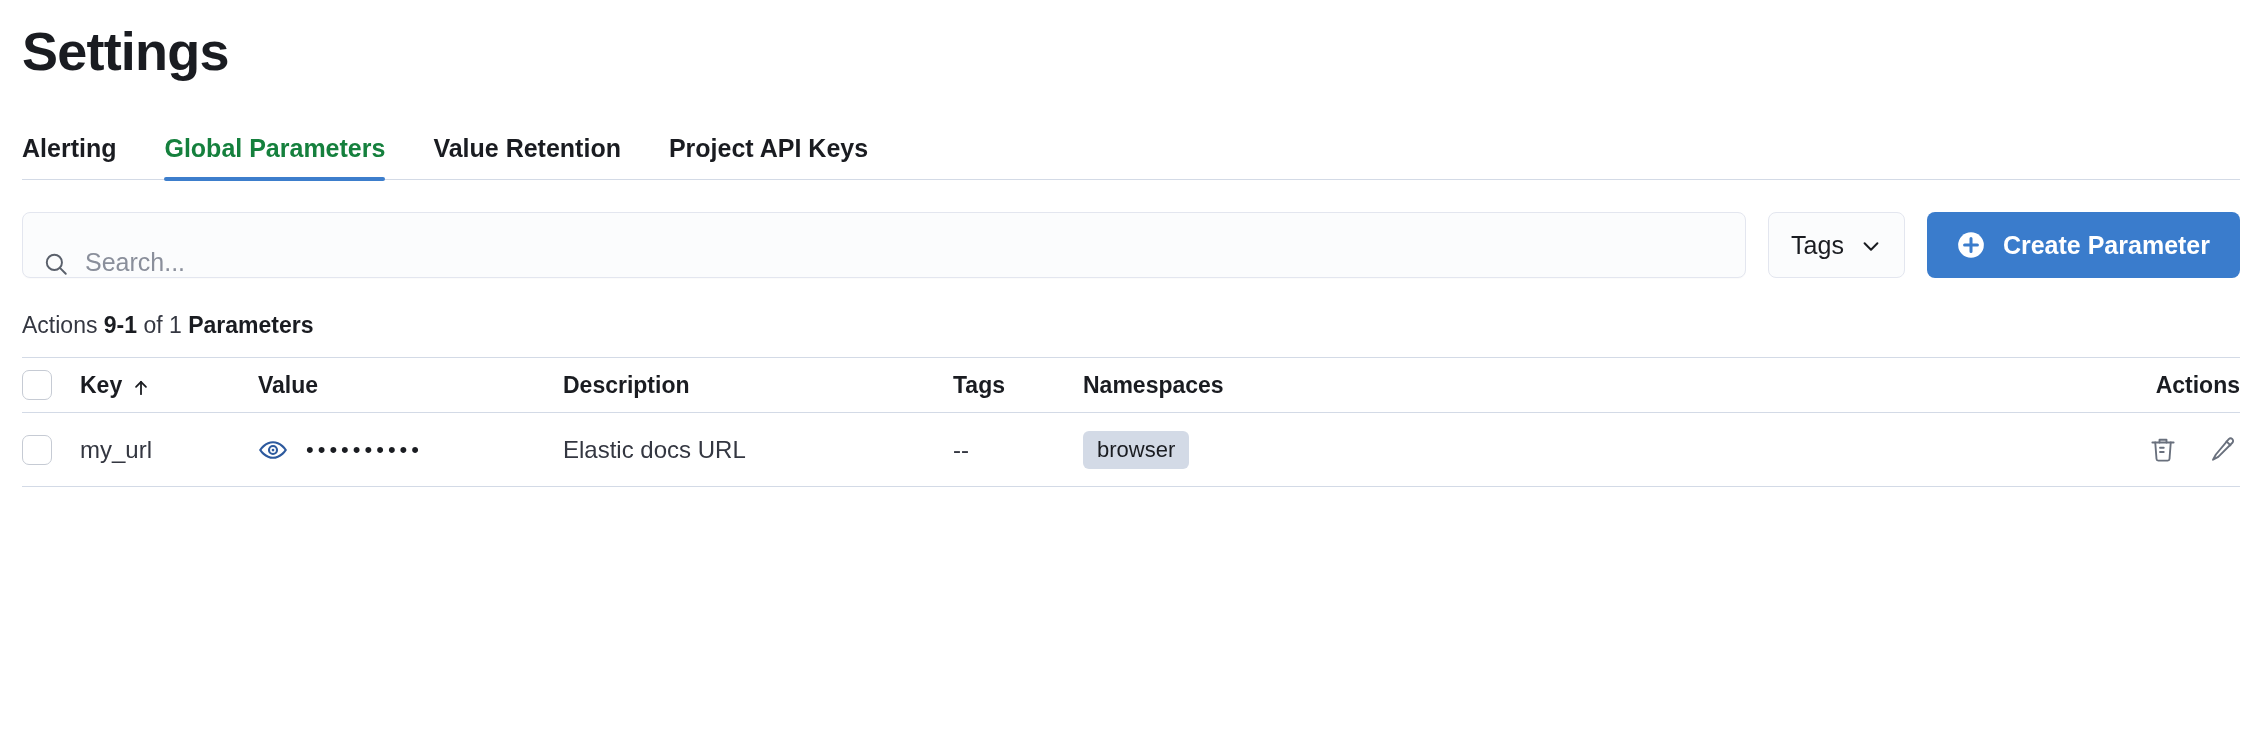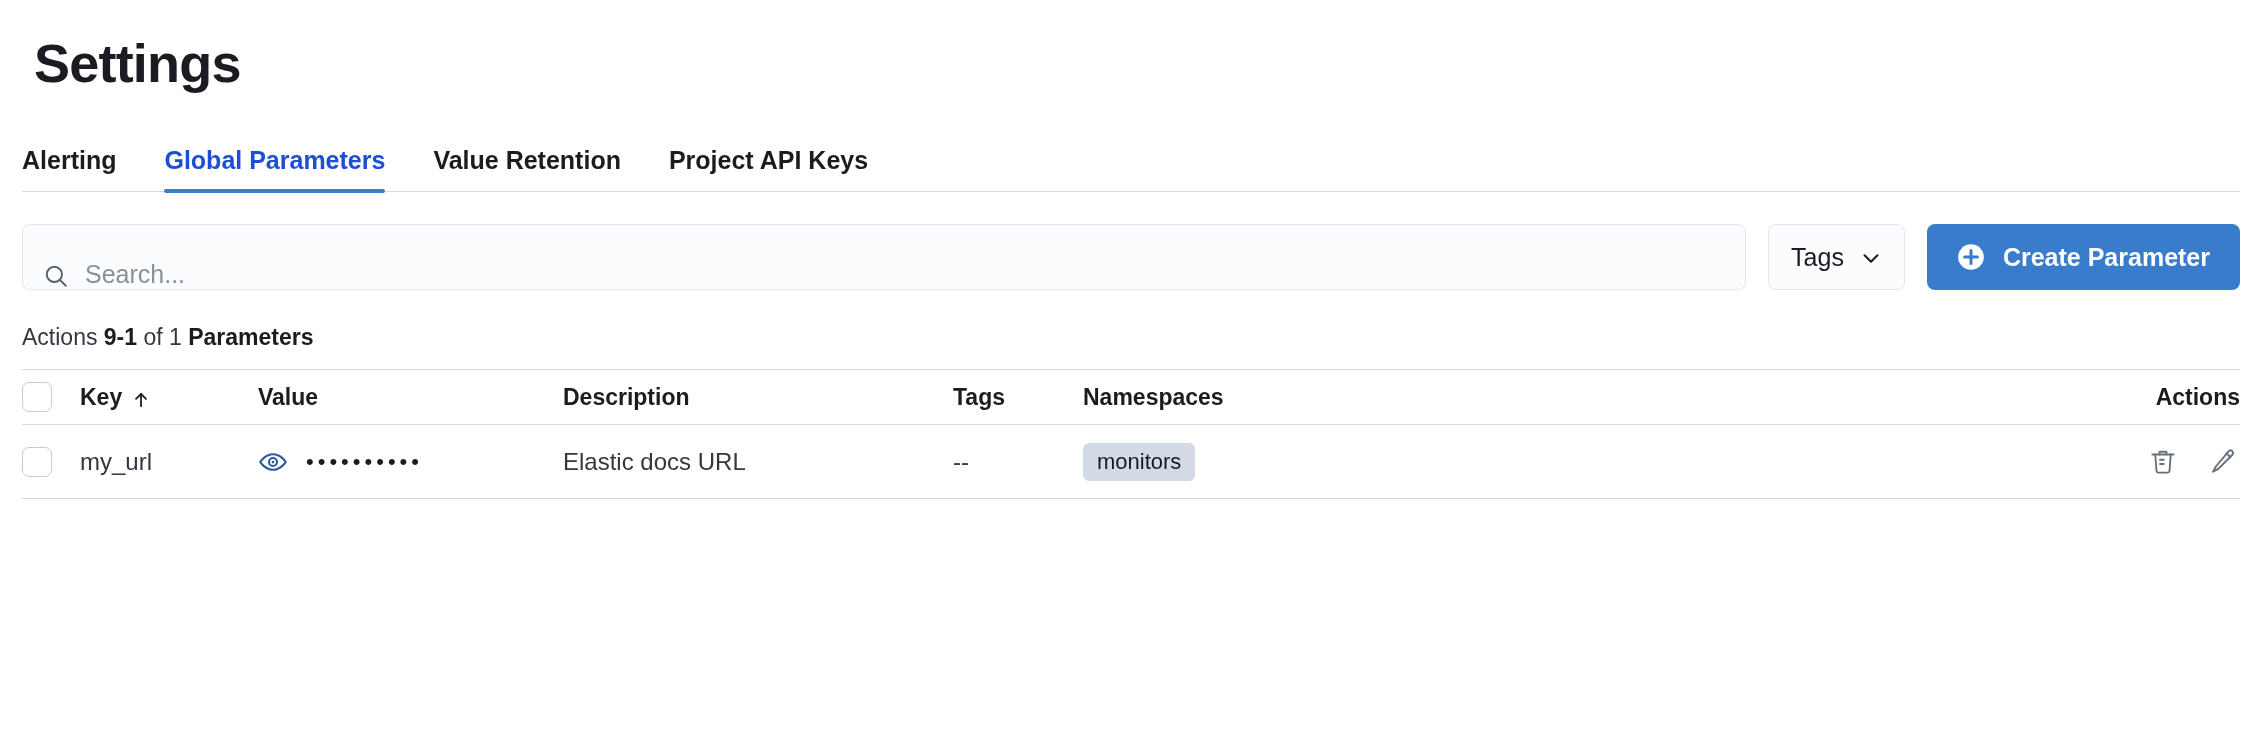--- a/index.html
+++ b/index.html
@@ -23,21 +23,21 @@
     height: 754px;
     position: relative;
   }
 
   
   .page-title {
     font-size: 54px;
     font-weight: bold;
     letter-spacing: -0.8px;
     color: #1a1c21;
-    margin: 12px;
+    margin: 0;
     padding-top: 20px;
     line-height: 1.15;
   }
 
   
   .tabs-wrap {
     margin-top: 36px;
     position: relative;
   }
   .tabs {
@@ -52,21 +52,21 @@
     font-weight: bold;
     color: #1a1c21;
     padding: 0 24px 18px 24px;
     cursor: pointer;
     position: relative;
     white-space: nowrap;
     line-height: 1;
   }
   .tab:first-child { padding-left: 0; }
   .tab.active {
-    color: #1d4ed8;
+    color: #15803d;
   }
   .tab.active::after {
     content: "";
     position: absolute;
     left: 24px;
     right: 24px;
     bottom: -1.5px;
     height: 4px;
     background: #3d7ecc;
     border-radius: 2px;
@@ -327,21 +327,21 @@
             <path d="M1.8 12S5.6 5.8 12 5.8 22.2 12 22.2 12 18.4 18.2 12 18.2 1.8 12 1.8 12Z"></path>
             <circle cx="12" cy="12" r="3.2"></circle>
             <circle cx="12" cy="12" r="1.1" fill="#2d5a9e" stroke="none"></circle>
           </svg>
         </span>
         <span class="dots">••••••••••</span>
       </div>
       <div class="c-desc td">Elastic docs URL</div>
       <div class="c-tags td">--</div>
       <div class="c-ns">
-        <span class="badge">monitors</span>
+        <span class="badge">browser</span>
       </div>
       <div class="c-actions">
         <span class="icon-btn">
           <svg viewBox="0 0 24 24" width="30" height="30" fill="none" stroke="#69707d" stroke-width="1.5" stroke-linecap="round" stroke-linejoin="round">
             <path d="M3.5 6h17"></path>
             <path d="M9.2 6V3.8h5.6V6"></path>
             <path d="M5.8 6l1 13.2a1.4 1.4 0 0 0 1.4 1.3h7.6a1.4 1.4 0 0 0 1.4-1.3L18.2 6"></path>
             <path d="M9.6 10.2h3"></path>
               <path d="M9.6 13.6h3"></path>
           </svg>

